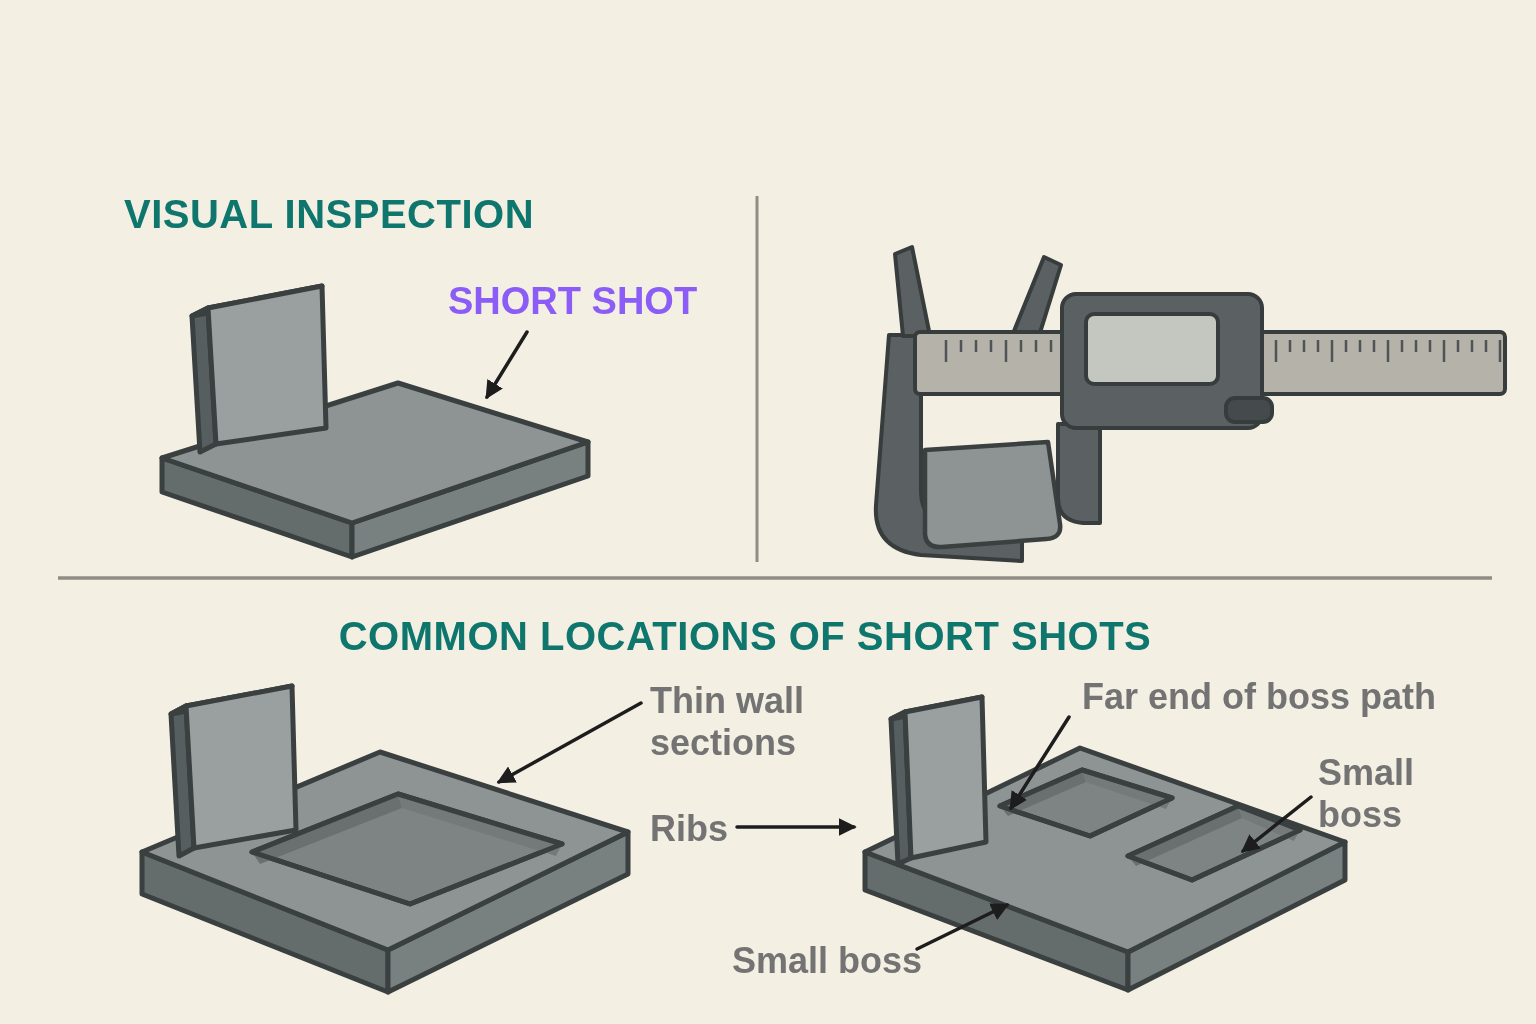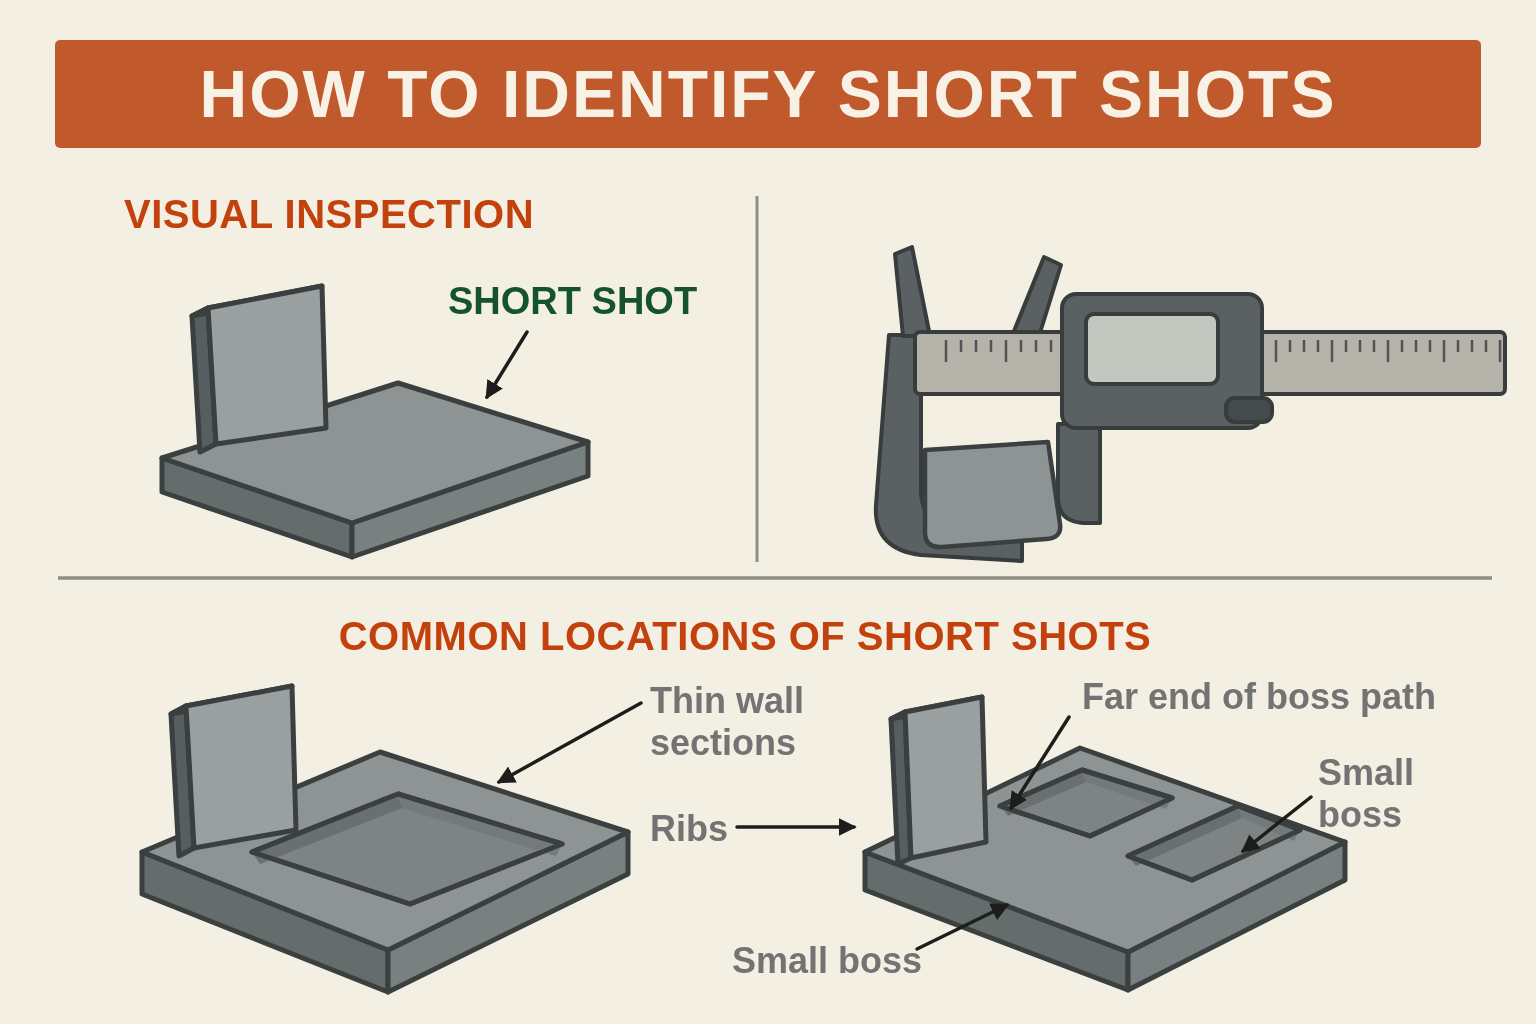--- a/index.html
+++ b/index.html
@@ -2,22 +2,22 @@
 <html><head>
 <meta charset="utf-8">
 <style>
   html,body{margin:0;padding:0;background:#f4efe3;}
   .canvas{position:relative;width:1536px;height:1024px;background:#f4efe3;
           font-family:"Liberation Sans",sans-serif;overflow:hidden;}
   .abs{position:absolute;}
   .banner{left:55px;top:40px;width:1426px;height:108px;background:#c05a2c;
           border-radius:5px;display:flex;align-items:center;justify-content:center;}
   .banner-title{color:#f8f2e6;font-size:66px;font-weight:700;letter-spacing:2px;white-space:nowrap;}
-  .heading{font-size:40px;font-weight:700;color:#c2410c;letter-spacing:.5px;white-space:nowrap;}
-  .callout{font-size:38px;font-weight:700;color:#14532d;white-space:nowrap;}
+  .heading{font-size:40px;font-weight:700;color:#0f766e;letter-spacing:.5px;white-space:nowrap;}
+  .callout{font-size:38px;font-weight:700;color:#8b5cf6;white-space:nowrap;}
   .label{font-size:36px;font-weight:600;color:#737373;line-height:1.16;}
   svg.layer{position:absolute;left:0;top:0;}
 </style>
 </head>
 <body>
 
 <div class="canvas">
 
   <svg class="layer" width="1536" height="1024" viewBox="0 0 1536 1024">
     <defs>
@@ -89,23 +89,20 @@
     <g stroke="#1d1d1d" stroke-width="3.5" stroke-linecap="round" fill="none">
       <line x1="527" y1="332" x2="487" y2="397" marker-end="url(#ah)"></line>
       <line x1="641" y1="703" x2="499" y2="782" marker-end="url(#ah)"></line>
       <line x1="737" y1="827" x2="854" y2="827" marker-end="url(#ah)"></line>
       <line x1="1069" y1="717" x2="1011" y2="808" marker-end="url(#ah)"></line>
       <line x1="1311" y1="797" x2="1243" y2="851" marker-end="url(#ah)"></line>
       <line x1="917" y1="949" x2="1007" y2="905" marker-end="url(#ah)"></line>
     </g>
   </svg>
 
-  <div class="abs banner">
-    <div class="banner-title">HOW TO IDENTIFY SHORT SHOTS</div>
-  </div>
 
   <div class="abs heading" style="left:124px;top:192px;">VISUAL INSPECTION</div>
 
 
   <div class="abs callout" style="left:448px;top:280px;">SHORT SHOT</div>
 
   <div class="abs heading" style="left:0;top:606px;width:1490px;text-align:center;margin-top:8px;">COMMON LOCATIONS OF SHORT SHOTS</div>
 
   <div class="abs label" style="left:650px;top:680px;width:220px;">Thin wall sections</div>
 

